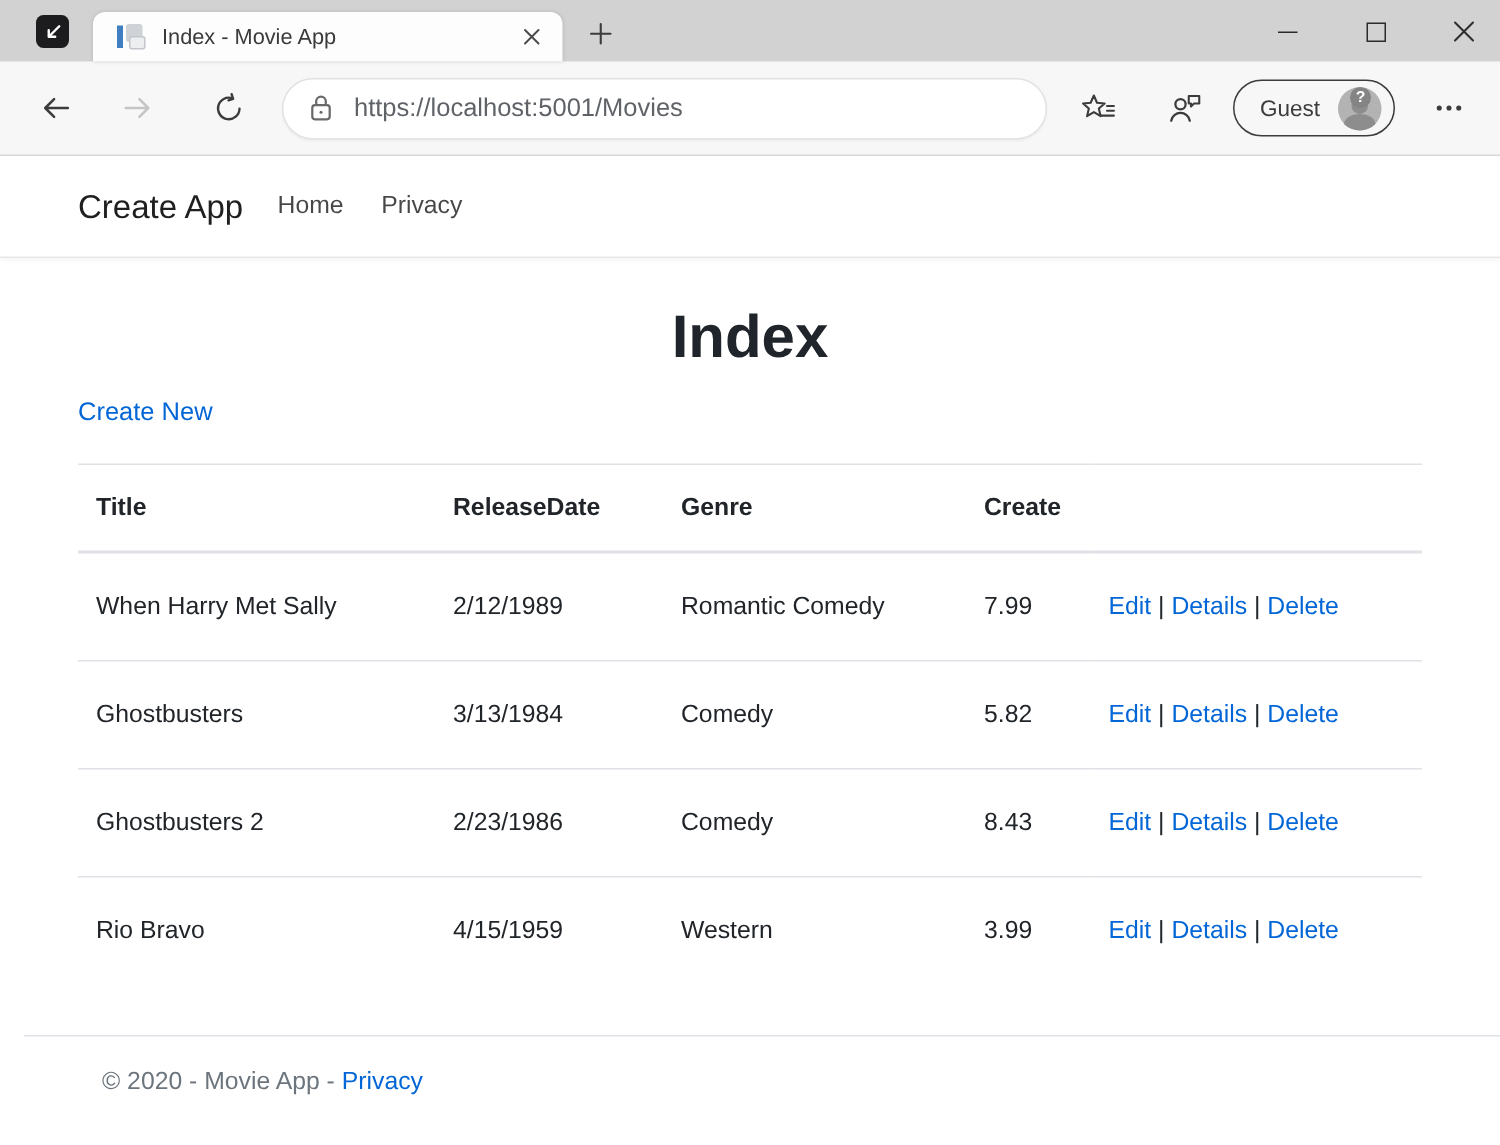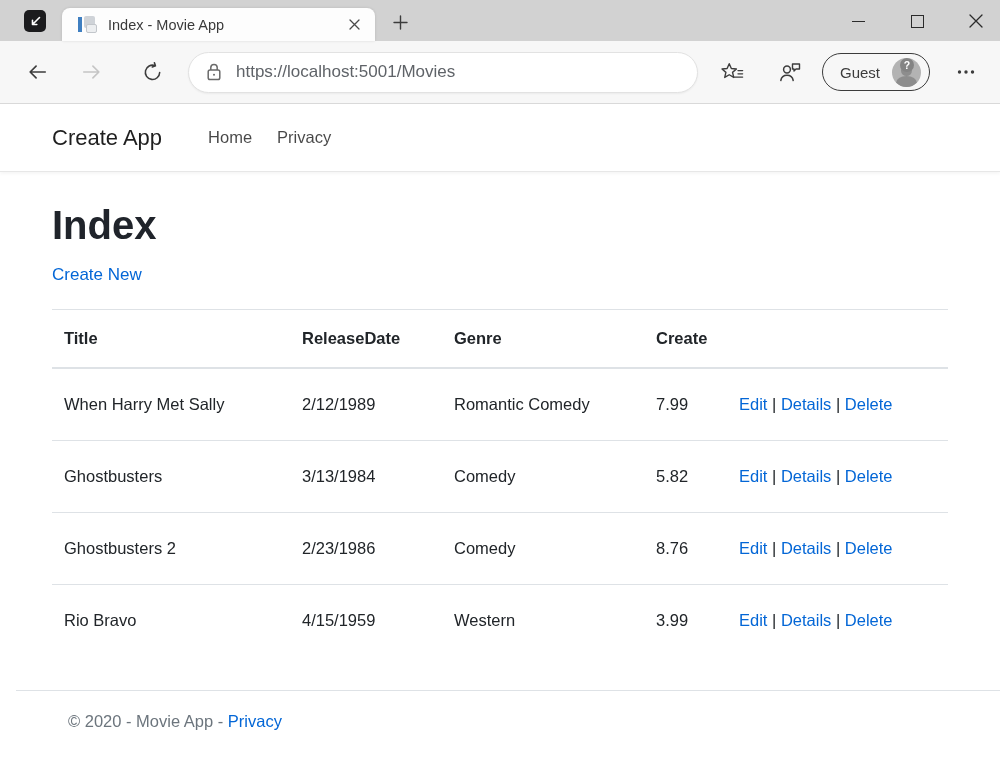--- a/index.html
+++ b/index.html
@@ -41,25 +41,25 @@
   .avatar { width:29px; height:29px; border-radius:50%; background:#b3b3b3; margin-left:12px; position:relative; overflow:hidden; }
   .avatar .a-head { position:absolute; left:9px; top:7px; width:11px; height:11px; border-radius:50%; background:#8d8d8d; }
   .avatar .a-body { position:absolute; left:4px; top:18px; width:21px; height:14px; border-radius:50%; background:#8d8d8d; }
   .avatar .a-badge { position:absolute; left:8px; top:0px; width:14px; height:14px; border-radius:50%; background:#848484; color:#fff; font-size:10.5px; font-weight:bold; text-align:center; line-height:14px; }
   .icon-dots { margin-left:24px; }
 
   
   .site { flex:1; background:#fff; position:relative; }
   .navbar { height:68px; border-bottom:1px solid #e7e7e7; box-shadow:0 2px 3px rgba(0,0,0,.04); display:flex; align-items:center; padding:0 52px; background:#fff; }
   .brand { font-size:22px; color:#1f1f1f; text-decoration:none; cursor:pointer; }
-  .nav-links { display:flex; margin-left:46px; gap:25px; }
+  .nav-links { display:flex; margin-left:23px; gap:25px; }
   .nav-link { font-size:16.5px; color:rgba(0,0,0,.72); text-decoration:none; cursor:pointer; }
 
   .main { padding:0 52px; }
-  .page-title { font-size:40px; font-weight:600; color:#20242b; margin-top:31px; letter-spacing:0; }
+  .page-title { font-size:40px; font-weight:600; color:#20242b; margin-top:31px; letter-spacing:0;text-align:center; }
   .create-link { display:inline-block; margin-top:17px; font-size:17px; color:#0366d6; text-decoration:none; cursor:pointer; }
 
   table.movies { width:100%; border-collapse:collapse; margin-top:24px; font-size:16.5px; color:#212529; }
   table.movies th { text-align:left; font-weight:bold; padding:19px 12px; border-top:1px solid #dee2e6; border-bottom:2px solid #dee2e6; }
   table.movies td { padding:26px 12px; border-top:1px solid #dee2e6; }
   table.movies tbody tr:first-child td { border-top:none; }
   .row-link { color:#0366d6; text-decoration:none; cursor:pointer; }
   .sep { color:#212529; }
 
   .footer { position:absolute; left:16px; right:0; bottom:0; border-top:1px solid #dee2e6; padding:0 52px; line-height:60px; height:73px; font-size:16.5px; color:#6c757d; white-space:nowrap; }
@@ -229,21 +229,21 @@
               <span class="sep">|</span>
               <a class="row-link">Details</a>
               <span class="sep">|</span>
               <a class="row-link">Delete</a>
             </td>
           </tr>
           <tr>
             <td>Ghostbusters 2</td>
             <td>2/23/1986</td>
             <td>Comedy</td>
-            <td>8.76</td>
+            <td>8.43</td>
             <td>
               <a class="row-link">Edit</a>
               <span class="sep">|</span>
               <a class="row-link">Details</a>
               <span class="sep">|</span>
               <a class="row-link">Delete</a>
             </td>
           </tr>
           <tr>
             <td>Rio Bravo</td>

